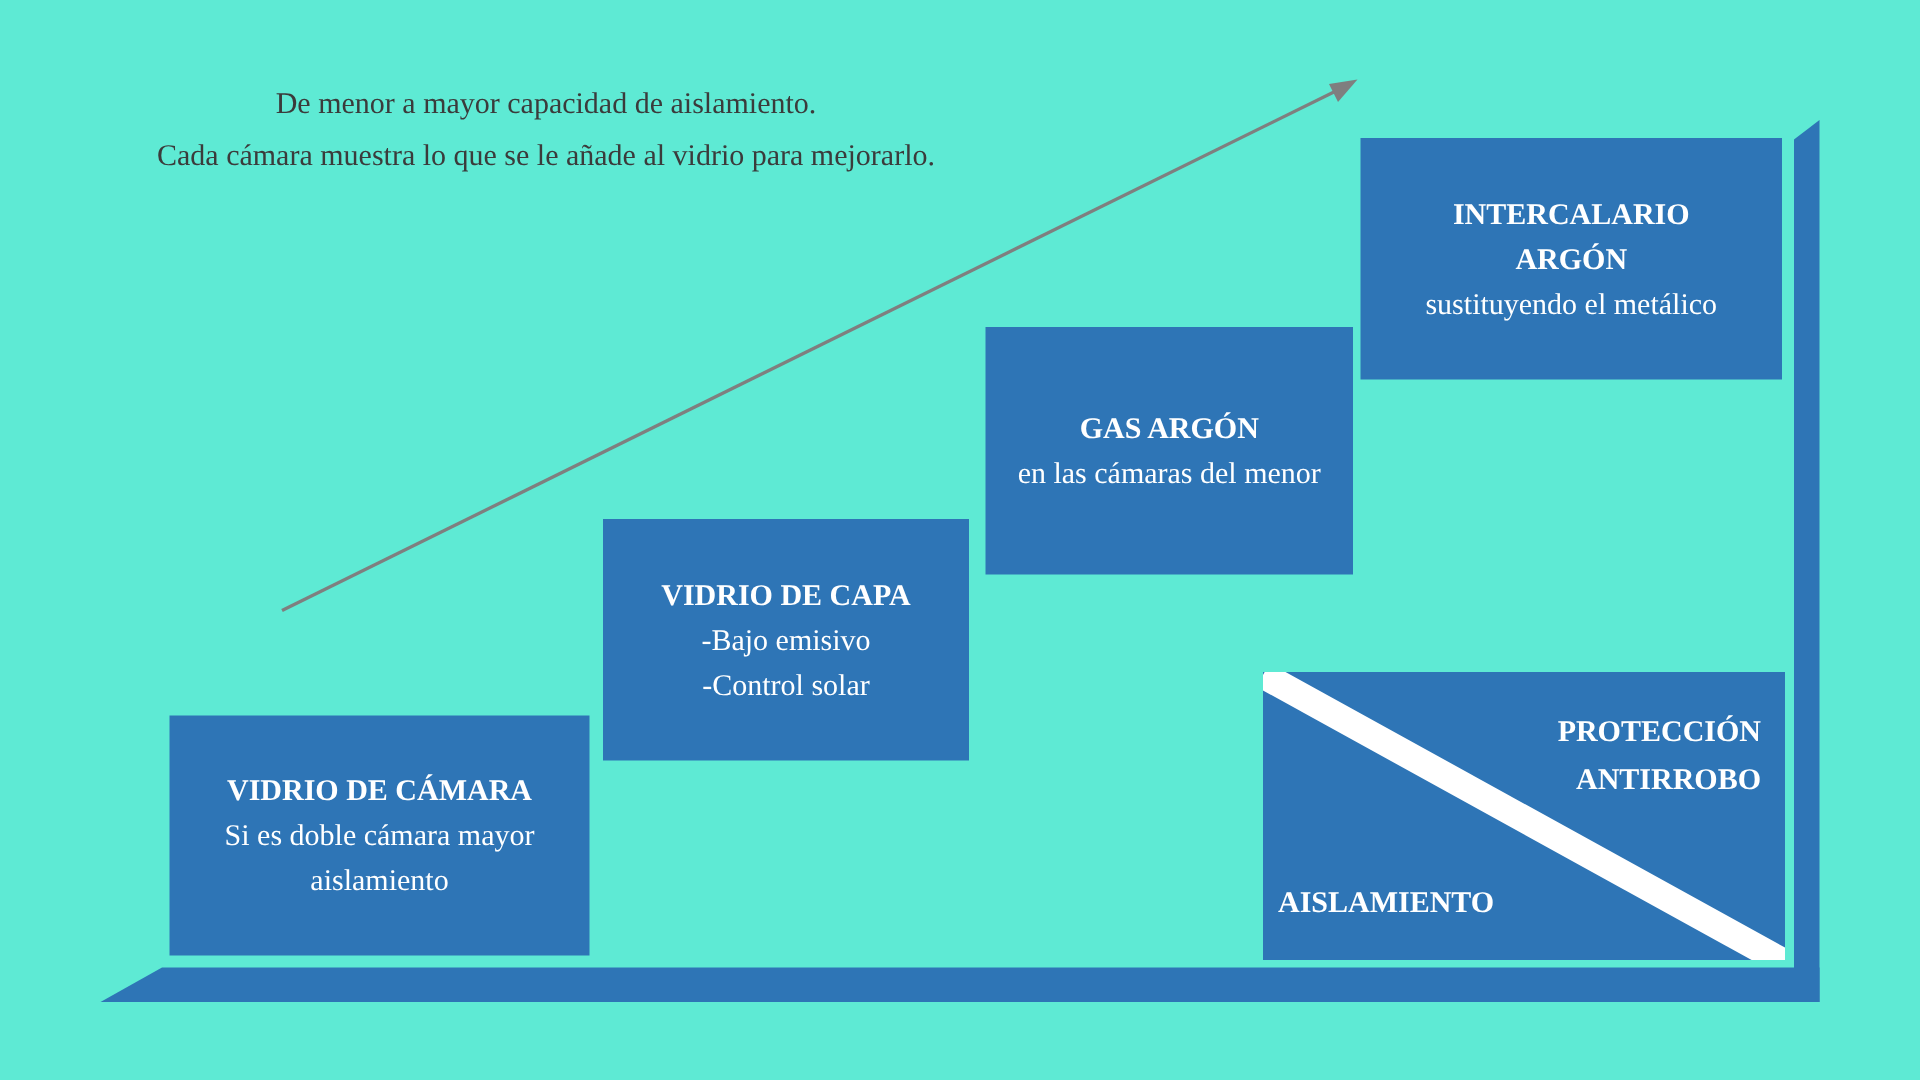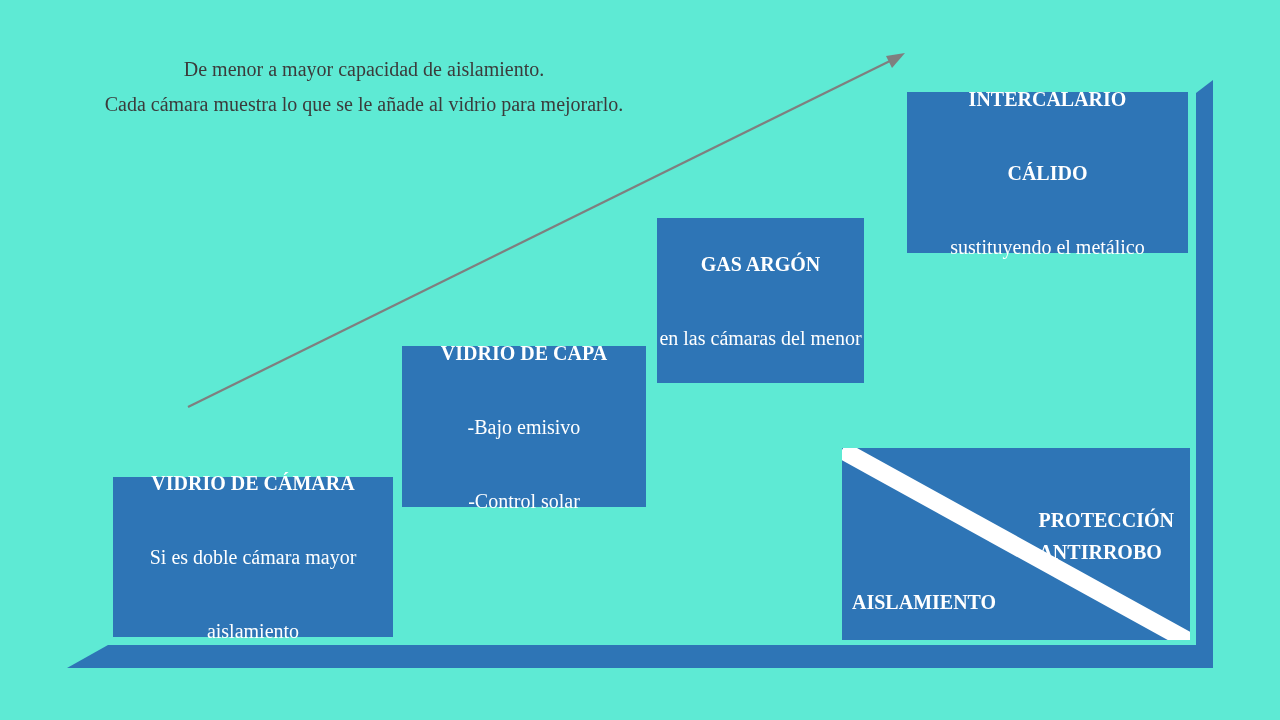--- a/index.html
+++ b/index.html
@@ -39,45 +39,44 @@
   .arrow-head { fill: var(--arrow-gray); }
 
   
   .step-box {
     position: absolute;
     background: var(--accent-blue);
     color: var(--box-text);
     display: flex; flex-direction: column;
     justify-content: center; align-items: center;
     text-align: center;
-    font-size: 20px; line-height: 30px; gap: 44px;
+    font-size: 20px; line-height: 30px;
   }
   .box-title { font-weight: bold; }
   #box1 { left: 113px; top: 477px; width: 280px; height: 160px; }
   #box2 { left: 402px; top: 346px; width: 244px; height: 161px; }
-  #box3 { left: 657px; top: 218px; width: 207px; height: 165px; }
+  #box3 { left: 657px; top: 218px; width: 245px; height: 165px; }
   #box4 { left: 907px; top:  92px; width: 281px; height: 161px; }
 
   
   .split-box {
     position: absolute;
     left: 842px; top: 448px; width: 348px; height: 192px;
     background: var(--accent-blue);
     color: var(--box-text);
     font-size: 20px; line-height: 32px; font-weight: bold;
   }
   .split-box svg.diag {
     position: absolute; left: 0; top: 0;
     width: 100%; height: 100%;
   }
   .diag-band { stroke: #FFFFFF; stroke-width: 18; }
   .split-tr {
     position: absolute; right: 16px; top: 24px;
-    text-align: left;
-    margin-top: 32px;
+    text-align: right;
   }
   .split-bl {
     position: absolute; left: 10px; bottom: 22px;
     text-align: center;
   }
 </style>
 </head>
 <body>
 
 <div class="canvas">
@@ -108,21 +107,21 @@
     <div class="box-line">aislamiento</div>
   </div>
 
   <div class="step-box" id="box3">
     <div class="box-title">GAS ARGÓN</div>
     <div class="box-line">en las cámaras del menor</div>
   </div>
 
   <div class="step-box" id="box4">
     <div class="box-title">INTERCALARIO</div>
-    <div class="box-title">CÁLIDO</div>
+    <div class="box-title">ARGÓN</div>
     <div class="box-line">sustituyendo el metálico</div>
   </div>
 
   <div class="split-box">
     <svg class="diag" viewBox="0 0 348 192" preserveAspectRatio="none">
       <line class="diag-band" x1="0" y1="2" x2="348" y2="194"></line>
     </svg>
     <div class="split-tr">
       <div>PROTECCIÓN</div>
       <div>ANTIRROBO</div>

